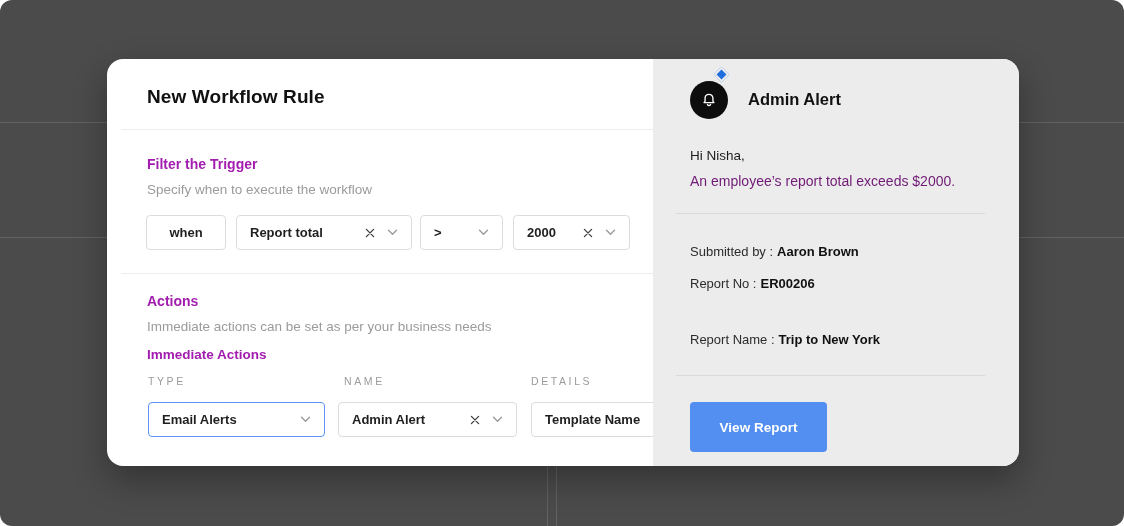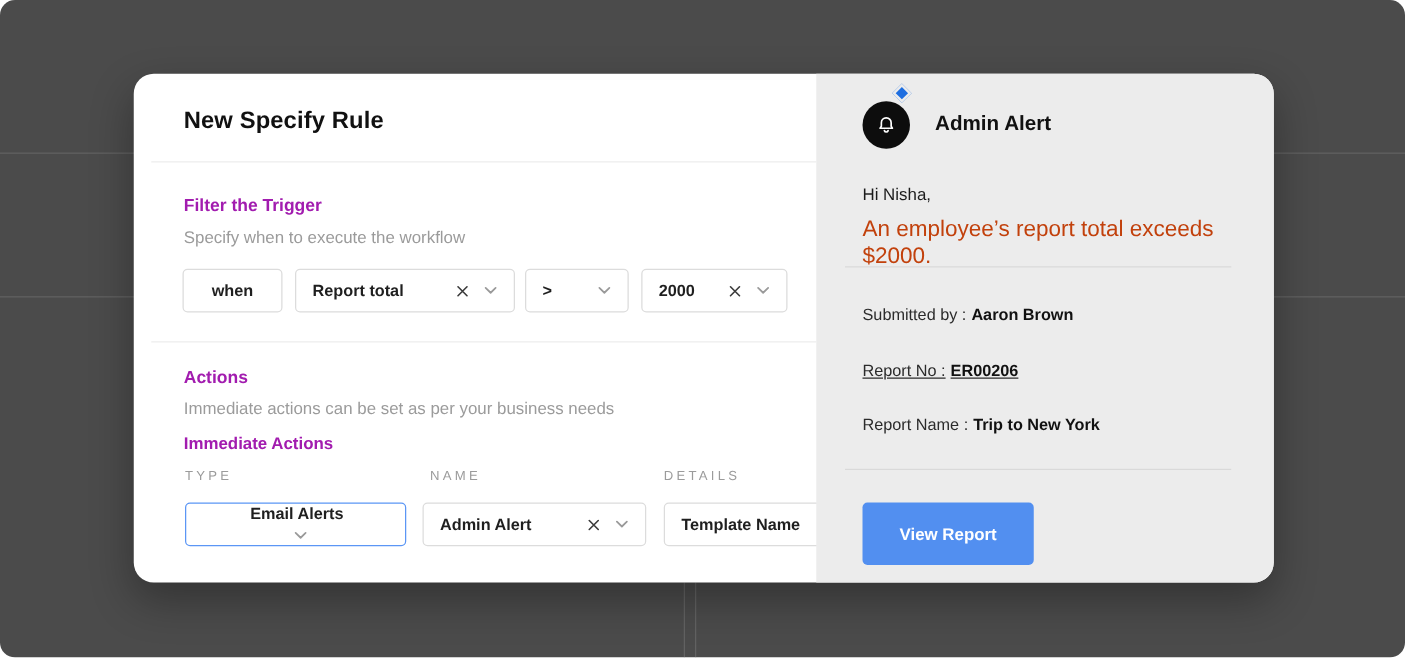--- a/index.html
+++ b/index.html
@@ -29,40 +29,40 @@
   .icon-btn{display:flex;align-items:center;justify-content:center;width:16px;height:16px;margin-left:6px;cursor:pointer;flex:0 0 auto;}
   .focused{border:1.5px solid #5B96F5;}
 
   
   .panel{position:absolute;left:546px;top:0;width:366px;height:407px;background:#ECECEC;border-radius:0 16px 16px 0;z-index:2;}
   .panel *{box-sizing:border-box;}
   .bell-wrap{position:absolute;left:37px;top:22px;width:38px;height:38px;background:#0d0d0d;border-radius:50%;display:flex;align-items:center;justify-content:center;}
   .diamond{position:absolute;left:63px;top:10px;width:11px;height:11px;background:#1E6EE0;border:2px solid #ECECEC;transform:rotate(45deg);}
   .panel-title{position:absolute;left:95px;top:31px;font-size:16.5px;font-weight:700;color:#111;}
   .p-greeting{position:absolute;left:37px;top:89px;font-size:13.5px;color:#1c1c1c;}
-  .p-message{position:absolute;left:37px;top:114px;font-size:18px;color:#c2410c;}
+  .p-message{position:absolute;left:37px;top:114px;font-size:14px;color:#701a75;}
   .p-divider{position:absolute;left:23px;width:309px;height:1px;background:#d9d9d9;}
   .pd1{top:154px;} .pd2{top:316px;}
   .p-field{position:absolute;left:37px;font-size:13px;color:#2b2b2b;}
   .p-field b{font-weight:700;color:#111;margin-left:4px;}
-  .pf0{top:185px;} .pf1{top:230px;text-decoration:underline;} .pf2{top:273px;}
+  .pf0{top:185px;} .pf1{top:217px;} .pf2{top:273px;}
   .view-btn{position:absolute;left:37px;top:343px;width:137px;height:50px;background:#528FF0;border:none;border-radius:4px;color:#fff;font-size:13.5px;font-weight:600;font-family:inherit;cursor:pointer;display:flex;align-items:center;justify-content:center;}
 </style>
 </head>
 <body>
 
 <div class="screen">
   <div class="bg-hline" style="top:122px"></div>
   <div class="bg-hline" style="top:237px"></div>
   <div class="bg-vline" style="left:547px"></div>
   <div class="bg-vline" style="left:556px"></div>
 
   <div class="modal">
 
-    <div class="modal-title">New Specify Rule</div>
+    <div class="modal-title">New Workflow Rule</div>
     <div class="divider d1"></div>
 
     <div class="sec-head h-trigger">Filter the Trigger</div>
     <div class="sec-sub s-trigger">Specify when to execute the workflow</div>
 
     <div class="fieldbox fb-center row1" style="left:39px;width:80px;">
       <span>when</span>
     </div>
 
     <div class="fieldbox row1" style="left:129px;width:176px;">
@@ -105,21 +105,21 @@
     <div class="divider d2"></div>
 
     <div class="sec-head h-actions">Actions</div>
     <div class="sec-sub s-actions">Immediate actions can be set as per your business needs</div>
     <div class="sec-head h-immediate">Immediate Actions</div>
 
     <div class="col-label" style="left:41px;">TYPE</div>
     <div class="col-label" style="left:237px;">NAME</div>
     <div class="col-label" style="left:424px;">DETAILS</div>
 
-    <div class="fieldbox focused row2" style="left:41px;width:177px;flex-direction:column;">
+    <div class="fieldbox focused row2" style="left:41px;width:177px;">
       <span class="fb-text">Email Alerts</span>
       <span class="icon-btn">
         <svg width="11" height="7" viewBox="0 0 11 7">
             <path d="M1.5 1.3 L5.5 5.2 L9.5 1.3" fill="none" stroke="#9a9a9a" stroke-width="1.4" stroke-linecap="round" stroke-linejoin="round"></path>
           </svg>
       </span>
     </div>
 
     <div class="fieldbox row2" style="left:231px;width:179px;">
       <span class="fb-text">Admin Alert</span>

